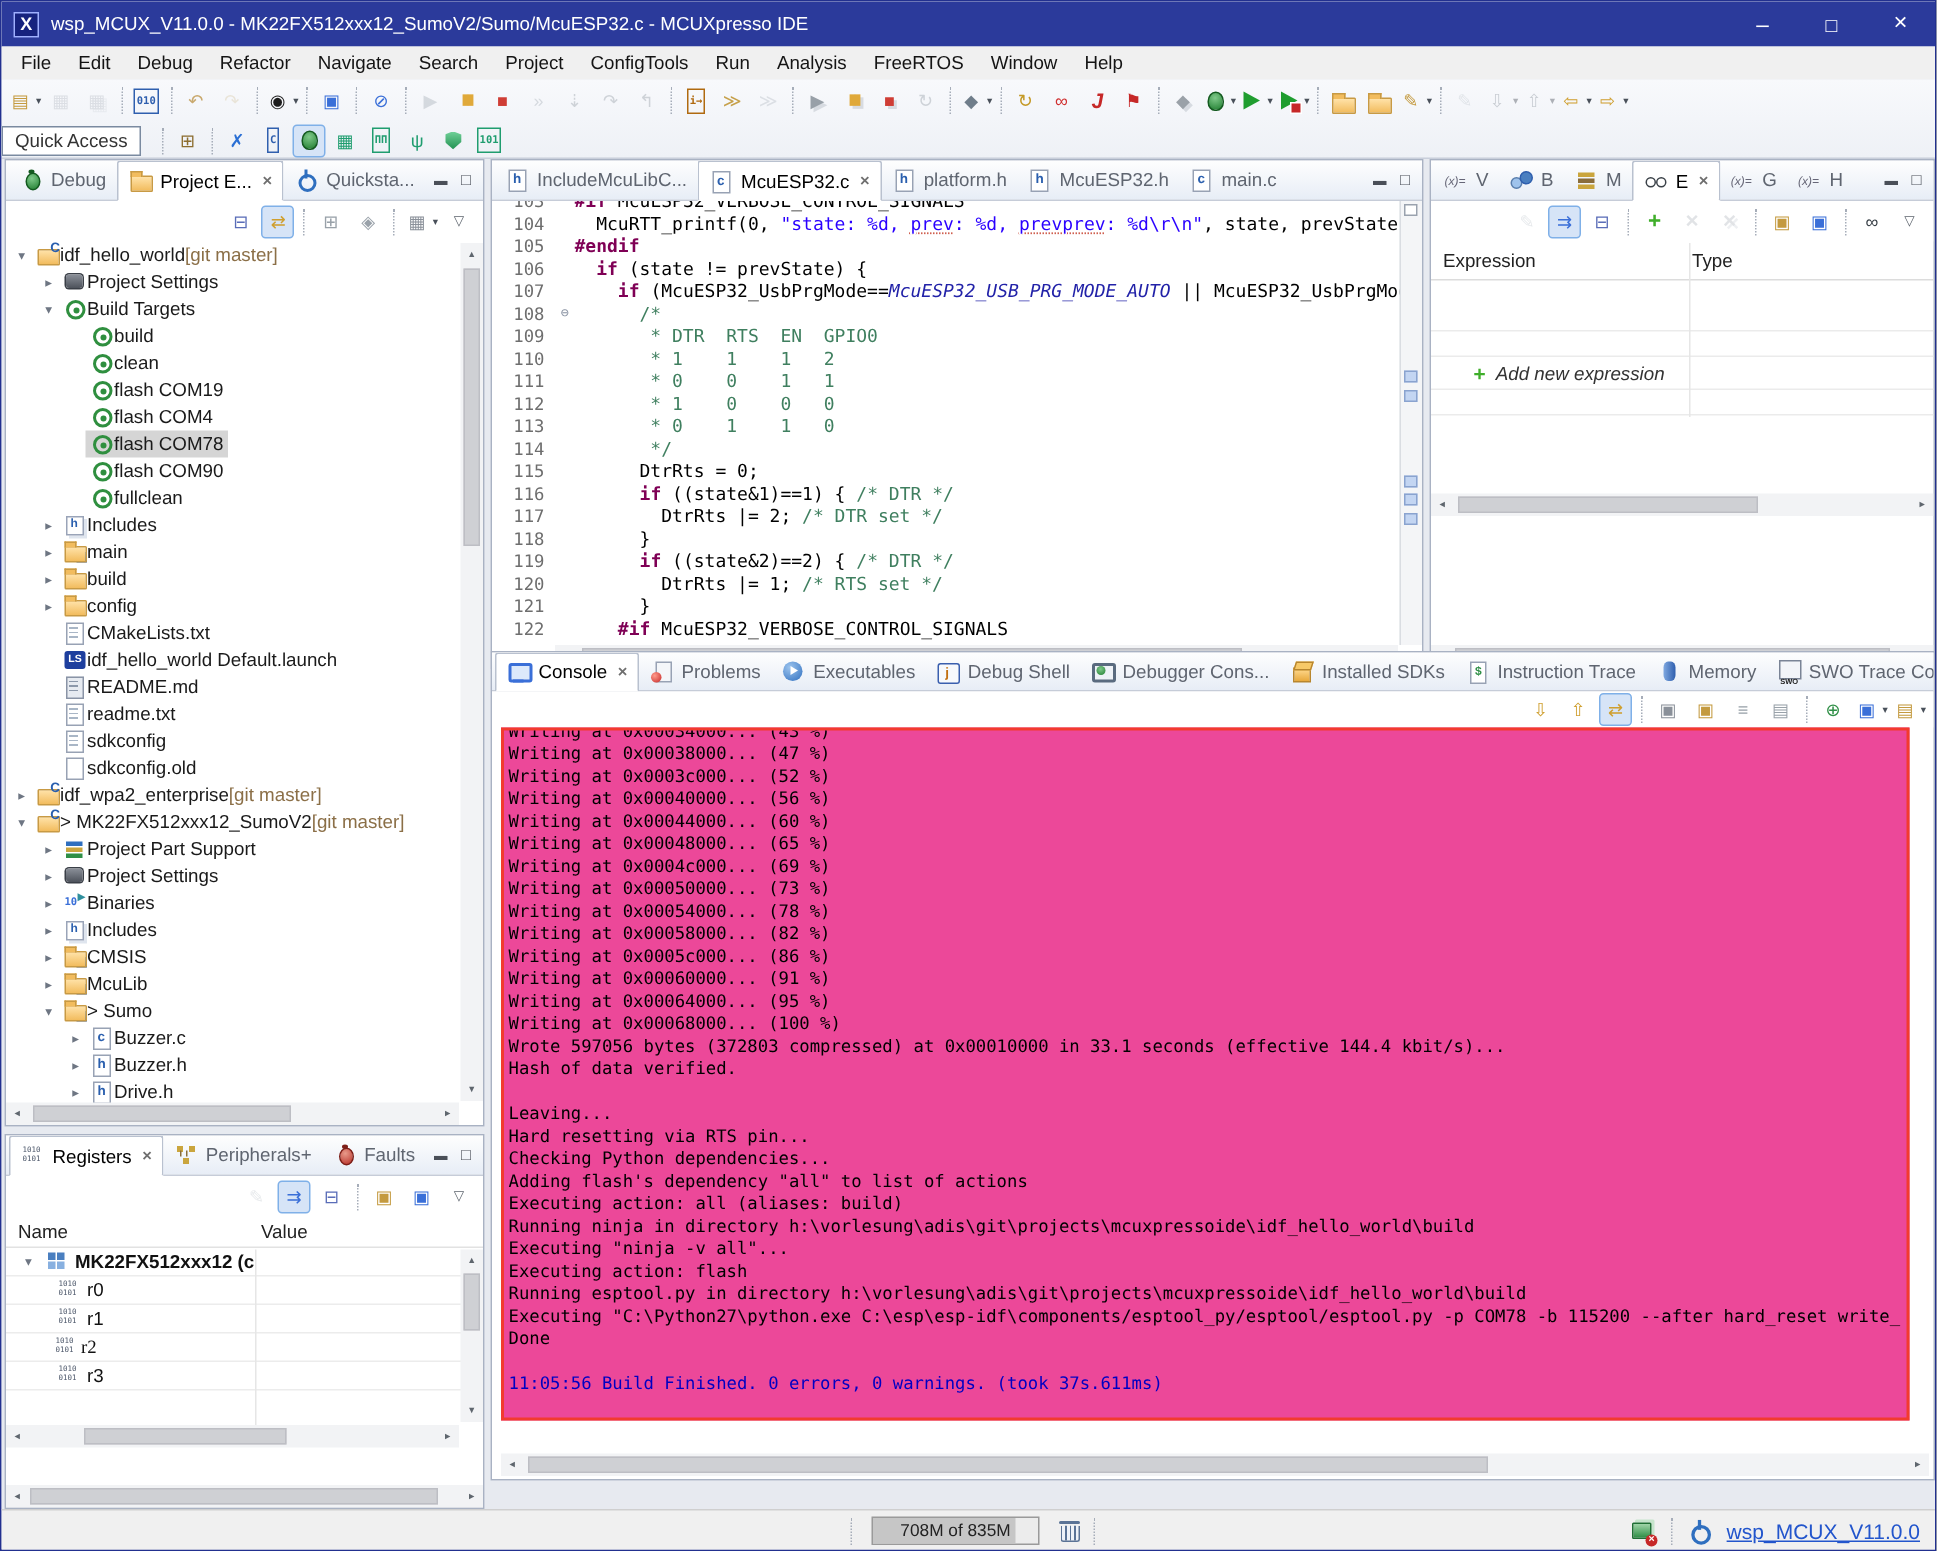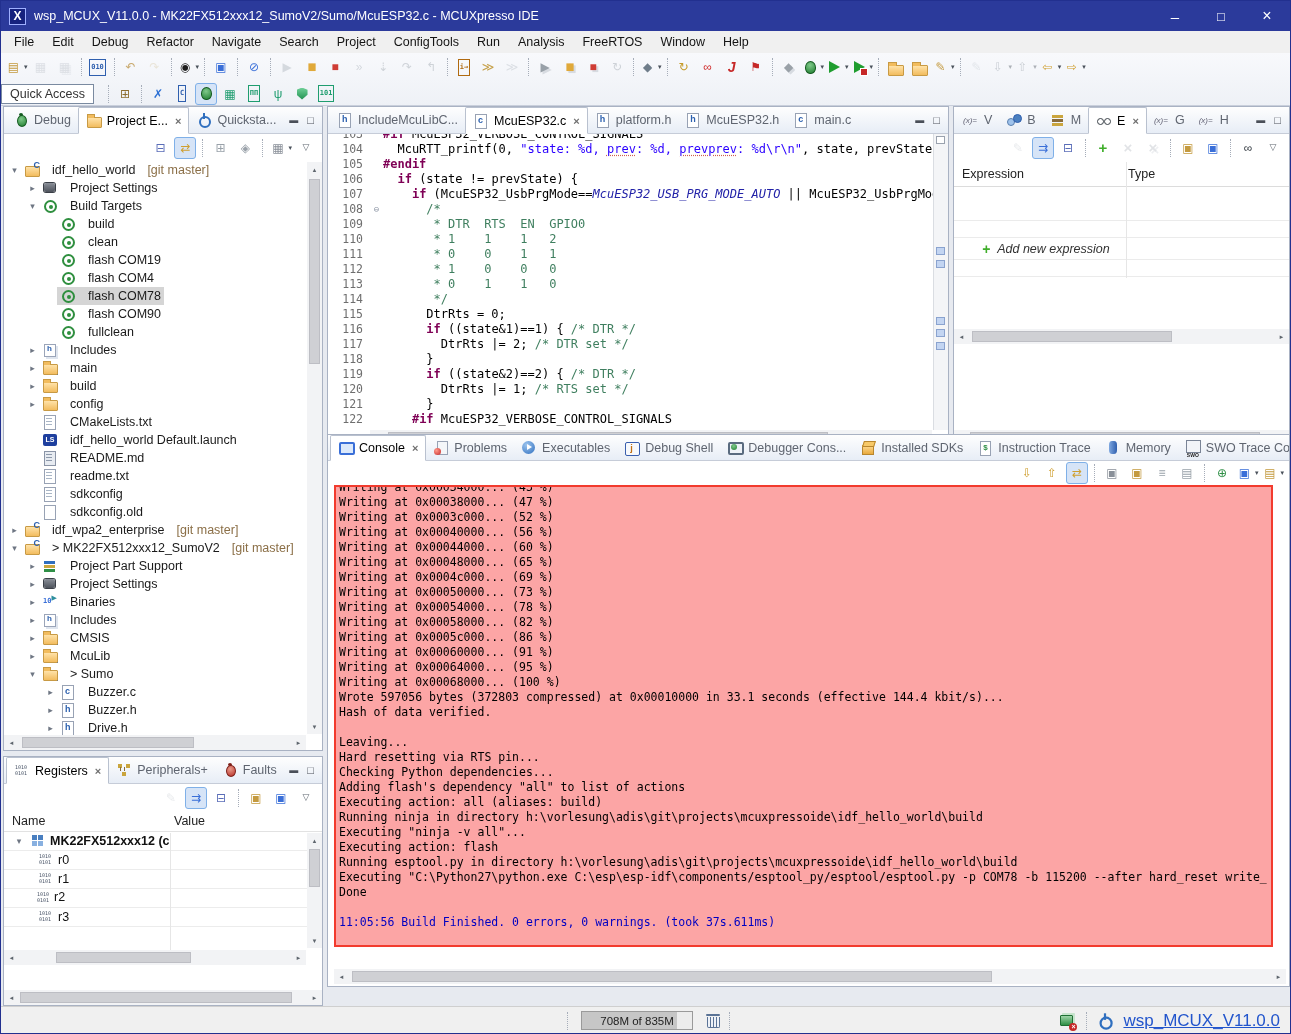--- a/index.html
+++ b/index.html
@@ -113,21 +113,21 @@
 .ik-glassestab::before{content:"";position:absolute;left:1px;top:5px;width:5px;height:5px;border:1.5px solid #3a4148;border-radius:50%;}
 .ik-glassestab::after{content:"";position:absolute;right:1px;top:5px;width:5px;height:5px;border:1.5px solid #3a4148;border-radius:50%;}
 .ik-bug::before{content:"";position:absolute;left:4px;top:3px;width:8px;height:10px;border-radius:50%;background:radial-gradient(circle at 40% 30%,#7fc98a,#1f7d2f);border:1px solid #145a20;}
 .ik-bug::after{content:"";position:absolute;left:6px;top:1px;width:4px;height:3px;border-radius:50%;background:#145a20;}
 .ik-faults::before{content:"";position:absolute;left:4px;top:3px;width:8px;height:10px;border-radius:50%;background:radial-gradient(circle at 40% 30%,#e89a8a,#b83028);border:1px solid #7d1f18;}
 .ik-faults::after{content:"";position:absolute;left:6px;top:1px;width:4px;height:3px;border-radius:50%;background:#7d1f18;}
 
 .tree{position:relative;height:576px;overflow:hidden;}
 .trow{height:18px;display:flex;align-items:center;font-size:12.5px;white-space:nowrap;}
 .tarrow{width:13px;text-align:center;color:#6e7683;font-size:9px;flex:none;}
-.trowbox{display:flex;align-items:center;gap:12px;padding:0 3px;height:18px;}
+.trowbox{display:flex;align-items:center;gap:0;padding:0 3px;height:18px;}
 .trow.selected .trowbox{background:#d5d5d5;}
 .tlabel{color:#1a1a1a;}
 .tsuffix{color:#8b6f47;}
 
 .sb{position:absolute;background:#f2f3f5;display:flex;align-items:center;}
 .sbv{flex-direction:column;justify-content:space-between;}
 .ar{color:#5f666e;font-size:6px;width:15px;height:15px;display:flex;align-items:center;justify-content:center;flex:none;}
 .arl::before{content:"◄";} .arr::before{content:"►";} .aru::before{content:"▲";} .ard::before{content:"▼";}
 .th{position:absolute;background:#cfd0d4;border:1px solid #bdbec4;}
 .thh{height:11px;top:2px;} .thv{width:11px;left:2px;}
@@ -139,21 +139,21 @@
 .cp{color:#000;} .ck{color:#7f0055;font-weight:bold;} .cd{color:#7f0055;font-weight:bold;}
 .cs{color:#2a00ff;} .csp{color:#2a00ff;text-decoration:underline dotted #cf5f4f;text-underline-offset:2px;}
 .cc{color:#3f7f5f;} .cm{color:#2222a8;font-style:italic;}
 .editor-body{position:relative;height:296px;overflow:hidden;padding-top:0;}
 .code-scroll{margin-top:-7px;}
 .eruler{position:absolute;right:0;top:27px;bottom:15px;width:15px;background:#f4f5f7;border-left:1px solid #dadde2;}
 .emark{position:absolute;left:2px;width:9px;height:8px;background:#c3d5f2;border:1px solid #8aa3cf;}
 .emark.top{background:#fff;border-color:#9aa2ae;}
 
 .console-label{font-size:11.5px;color:#000;padding:1px 0 0 7px;height:12px;position:relative;z-index:2;}
-.console-box{border:2px solid #f23b2e;margin-left:6px;width:939px;height:462px;overflow:hidden;position:relative;background:#fca5a5;}
+.console-box{border:2px solid #f23b2e;margin-left:6px;width:939px;height:462px;overflow:hidden;position:relative;background:#ec4899;}
 .console-pre{font:11.5px/15px "DejaVu Sans Mono",monospace;padding-left:3px;margin-top:-7px;white-space:pre;}
 .conline{height:15px;}
 .cl-info{color:#0000c2;}
 
 .xheader{display:flex;height:26px;border-bottom:1px solid #dcdcdc;font-size:12.5px;color:#222;align-items:center;}
 .xcol1{width:170px;padding-left:8px;flex:none;} .xcol2{padding-left:4px;}
 .xrow{height:17px;border-bottom:1px solid #ebebeb;}
 .xadd{height:22px;display:flex;align-items:center;gap:7px;padding-left:28px;font-style:italic;color:#333;border-bottom:1px solid #ebebeb;font-size:12.5px;}
 .xplus{color:#3fae2a;font-weight:bold;font-size:14px;}
 .xvline{position:absolute;left:172px;border-left:1px solid #e6e6e6;}
@@ -168,21 +168,21 @@
 .heap-fill{position:absolute;left:0;top:0;bottom:0;width:86%;background:#c6c6c6;}
 .heap-text{position:relative;z-index:1;display:flex;align-items:center;justify-content:center;height:100%;font-size:11.5px;color:#222;}
 .trash{position:absolute;left:706px;top:7px;width:13px;height:14px;}
 .trash::before{content:"";position:absolute;left:0;top:3px;width:11px;height:10px;border:1px solid #5a7396;border-top:none;border-radius:0 0 2px 2px;
   background:linear-gradient(90deg,#eef2f8 0 2px,#5a7396 2px 3px,#eef2f8 3px 5px,#5a7396 5px 6px,#eef2f8 6px 8px,#5a7396 8px 9px,#eef2f8 9px 11px);}
 .trash::after{content:"";position:absolute;left:-1px;top:0;width:14px;height:2px;background:#5a7396;border-radius:1px;}
 .sdot{position:absolute;top:5px;height:18px;border-left:1px dotted #a6adb9;}
 .sb-right{position:absolute;right:12px;top:4px;display:flex;align-items:center;gap:10px;height:20px;}
 .ik-termx::before{content:"";position:absolute;left:0;top:2px;width:11px;height:9px;background:linear-gradient(#9fd4a8,#2f8f46);border:1px solid #1f6f34;border-radius:1px;box-shadow:2px -2px 0 #c6e4cc;}
 .ik-termx::after{content:"×";position:absolute;right:-1px;bottom:-2px;color:#fff;background:#c62828;border-radius:50%;width:8px;height:8px;font:bold 7px/8px "Liberation Sans",sans-serif;text-align:center;}
-.ws-link{color:#2255cc;text-decoration:underline;font-size:17px;}
+.ws-link{color:#2255cc;text-decoration:underline;font-size:14px;}
 </style>
 </head>
 <body>
 
 <div class="window">
 
   <div class="titlebar">
     <span class="app-ic">X</span>
     <span class="tb-title">wsp_MCUX_V11.0.0 - MK22FX512xxx12_SumoV2/Sumo/McuESP32.c - MCUXpresso IDE</span>
     <span class="tb-controls">
@@ -745,21 +745,21 @@
           </div>
           <div class="rrow">
             <span class="rcol1" style="display: flex; align-items: center; gap: 4px;">
               <span class="tarrow" style="width: 22px;"></span>
               <span class="ik ik-regbin"></span>
               <span>r1</span>
             </span>
             <span class="rcol2"></span>
           </div>
           <div class="rrow">
-            <span class="rcol1" style="display: flex; align-items: flex-start; gap: 2px;">
+            <span class="rcol1" style="display: flex; align-items: flex-end; gap: 2px; font-family: Liberation Serif, serif;">
               <span class="tarrow" style="width: 22px;"></span>
               <span class="ik ik-regbin"></span>
               <span>r2</span>
             </span>
             <span class="rcol2"></span>
           </div>
           <div class="rrow">
             <span class="rcol1" style="display: flex; align-items: center; gap: 4px;">
               <span class="tarrow" style="width: 22px;"></span>
               <span class="ik ik-regbin"></span>

